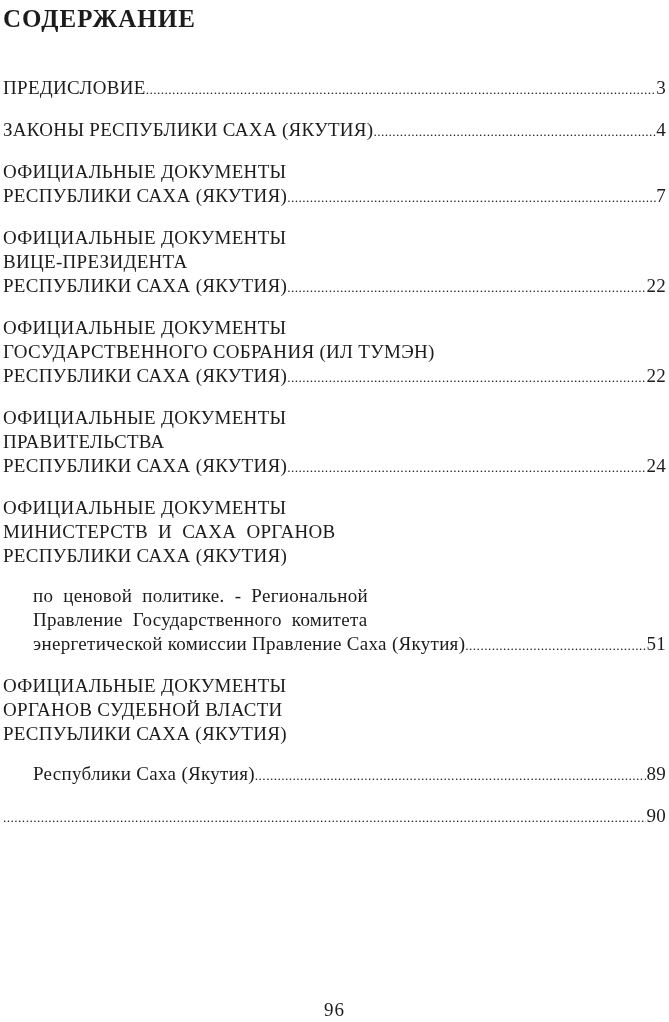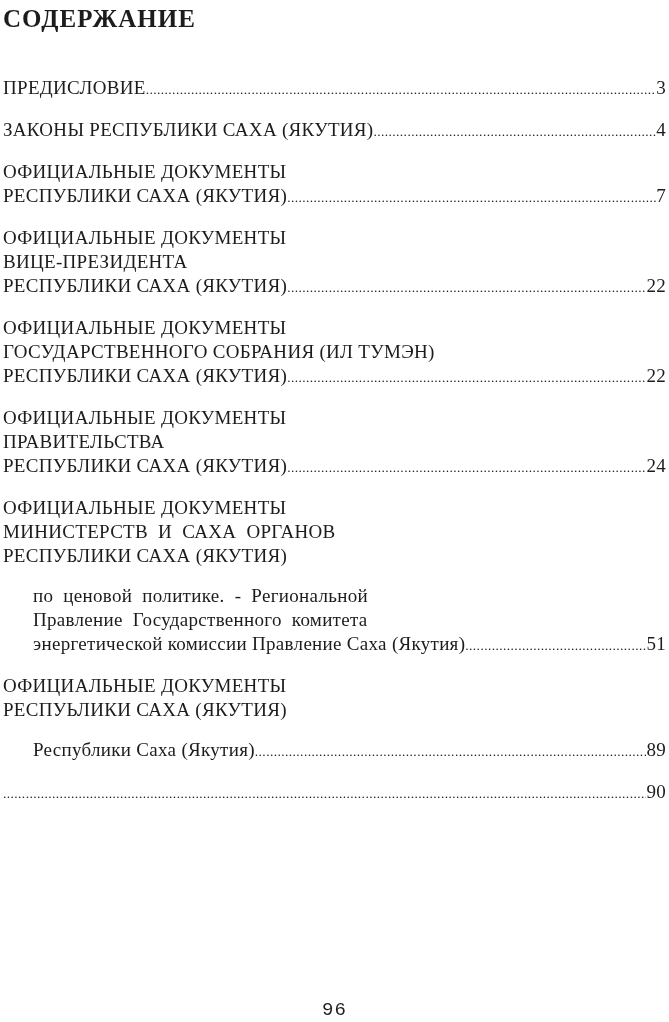--- a/index.html
+++ b/index.html
@@ -63,21 +63,20 @@
     padding-left: 30px;
   }
   .footer {
     position: absolute;
     top: 999px;
     left: 0;
     right: 0;
     text-align: center;
     font-size: 19px;
     letter-spacing: 1px;
-    font-family: Liberation Mono, monospace;
   }
 </style>
 </head>
 <body>
 
 <div class="page">
   <h1 class="title">СОДЕРЖАНИЕ</h1>
   <div class="toc" id="toc">
       <div class="toc-entry">
         <div class="toc-line with-page"><span class="line-text">ПРЕДИСЛОВИЕ</span><span class="dots"></span><span class="page-num">3</span></div>
@@ -109,20 +108,21 @@
         <div class="toc-line"><span class="line-text">МИНИСТЕРСТВ  И  САХА  ОРГАНОВ</span></div>
         <div class="toc-line"><span class="line-text">РЕСПУБЛИКИ САХА (ЯКУТИЯ)</span></div>
       </div>
       <div class="toc-entry indented">
         <div class="toc-line"><span class="line-text">по  ценовой  политике.  -  Региональной</span></div>
         <div class="toc-line"><span class="line-text">Правление  Государственного  комитета</span></div>
         <div class="toc-line with-page"><span class="line-text">энергетической комиссии Правление Саха (Якутия)</span><span class="dots"></span><span class="page-num">51</span></div>
       </div>
       <div class="toc-entry">
         <div class="toc-line"><span class="line-text">ОФИЦИАЛЬНЫЕ ДОКУМЕНТЫ</span></div>
+        <div class="toc-line"><span class="line-text">ОРГАНОВ СУДЕБНОЙ ВЛАСТИ</span></div>
         <div class="toc-line"><span class="line-text">РЕСПУЬЛИКИ САХА (ЯКУТИЯ)</span></div>
       </div>
       <div class="toc-entry indented">
         <div class="toc-line with-page"><span class="line-text">Республики Саха (Якутия)</span><span class="dots"></span><span class="page-num">89</span></div>
       </div>
       <div class="toc-entry">
         <div class="toc-line with-page"><span class="dots"></span><span class="page-num">90</span></div>
       </div>
     </div>
   <div class="footer">96</div>

